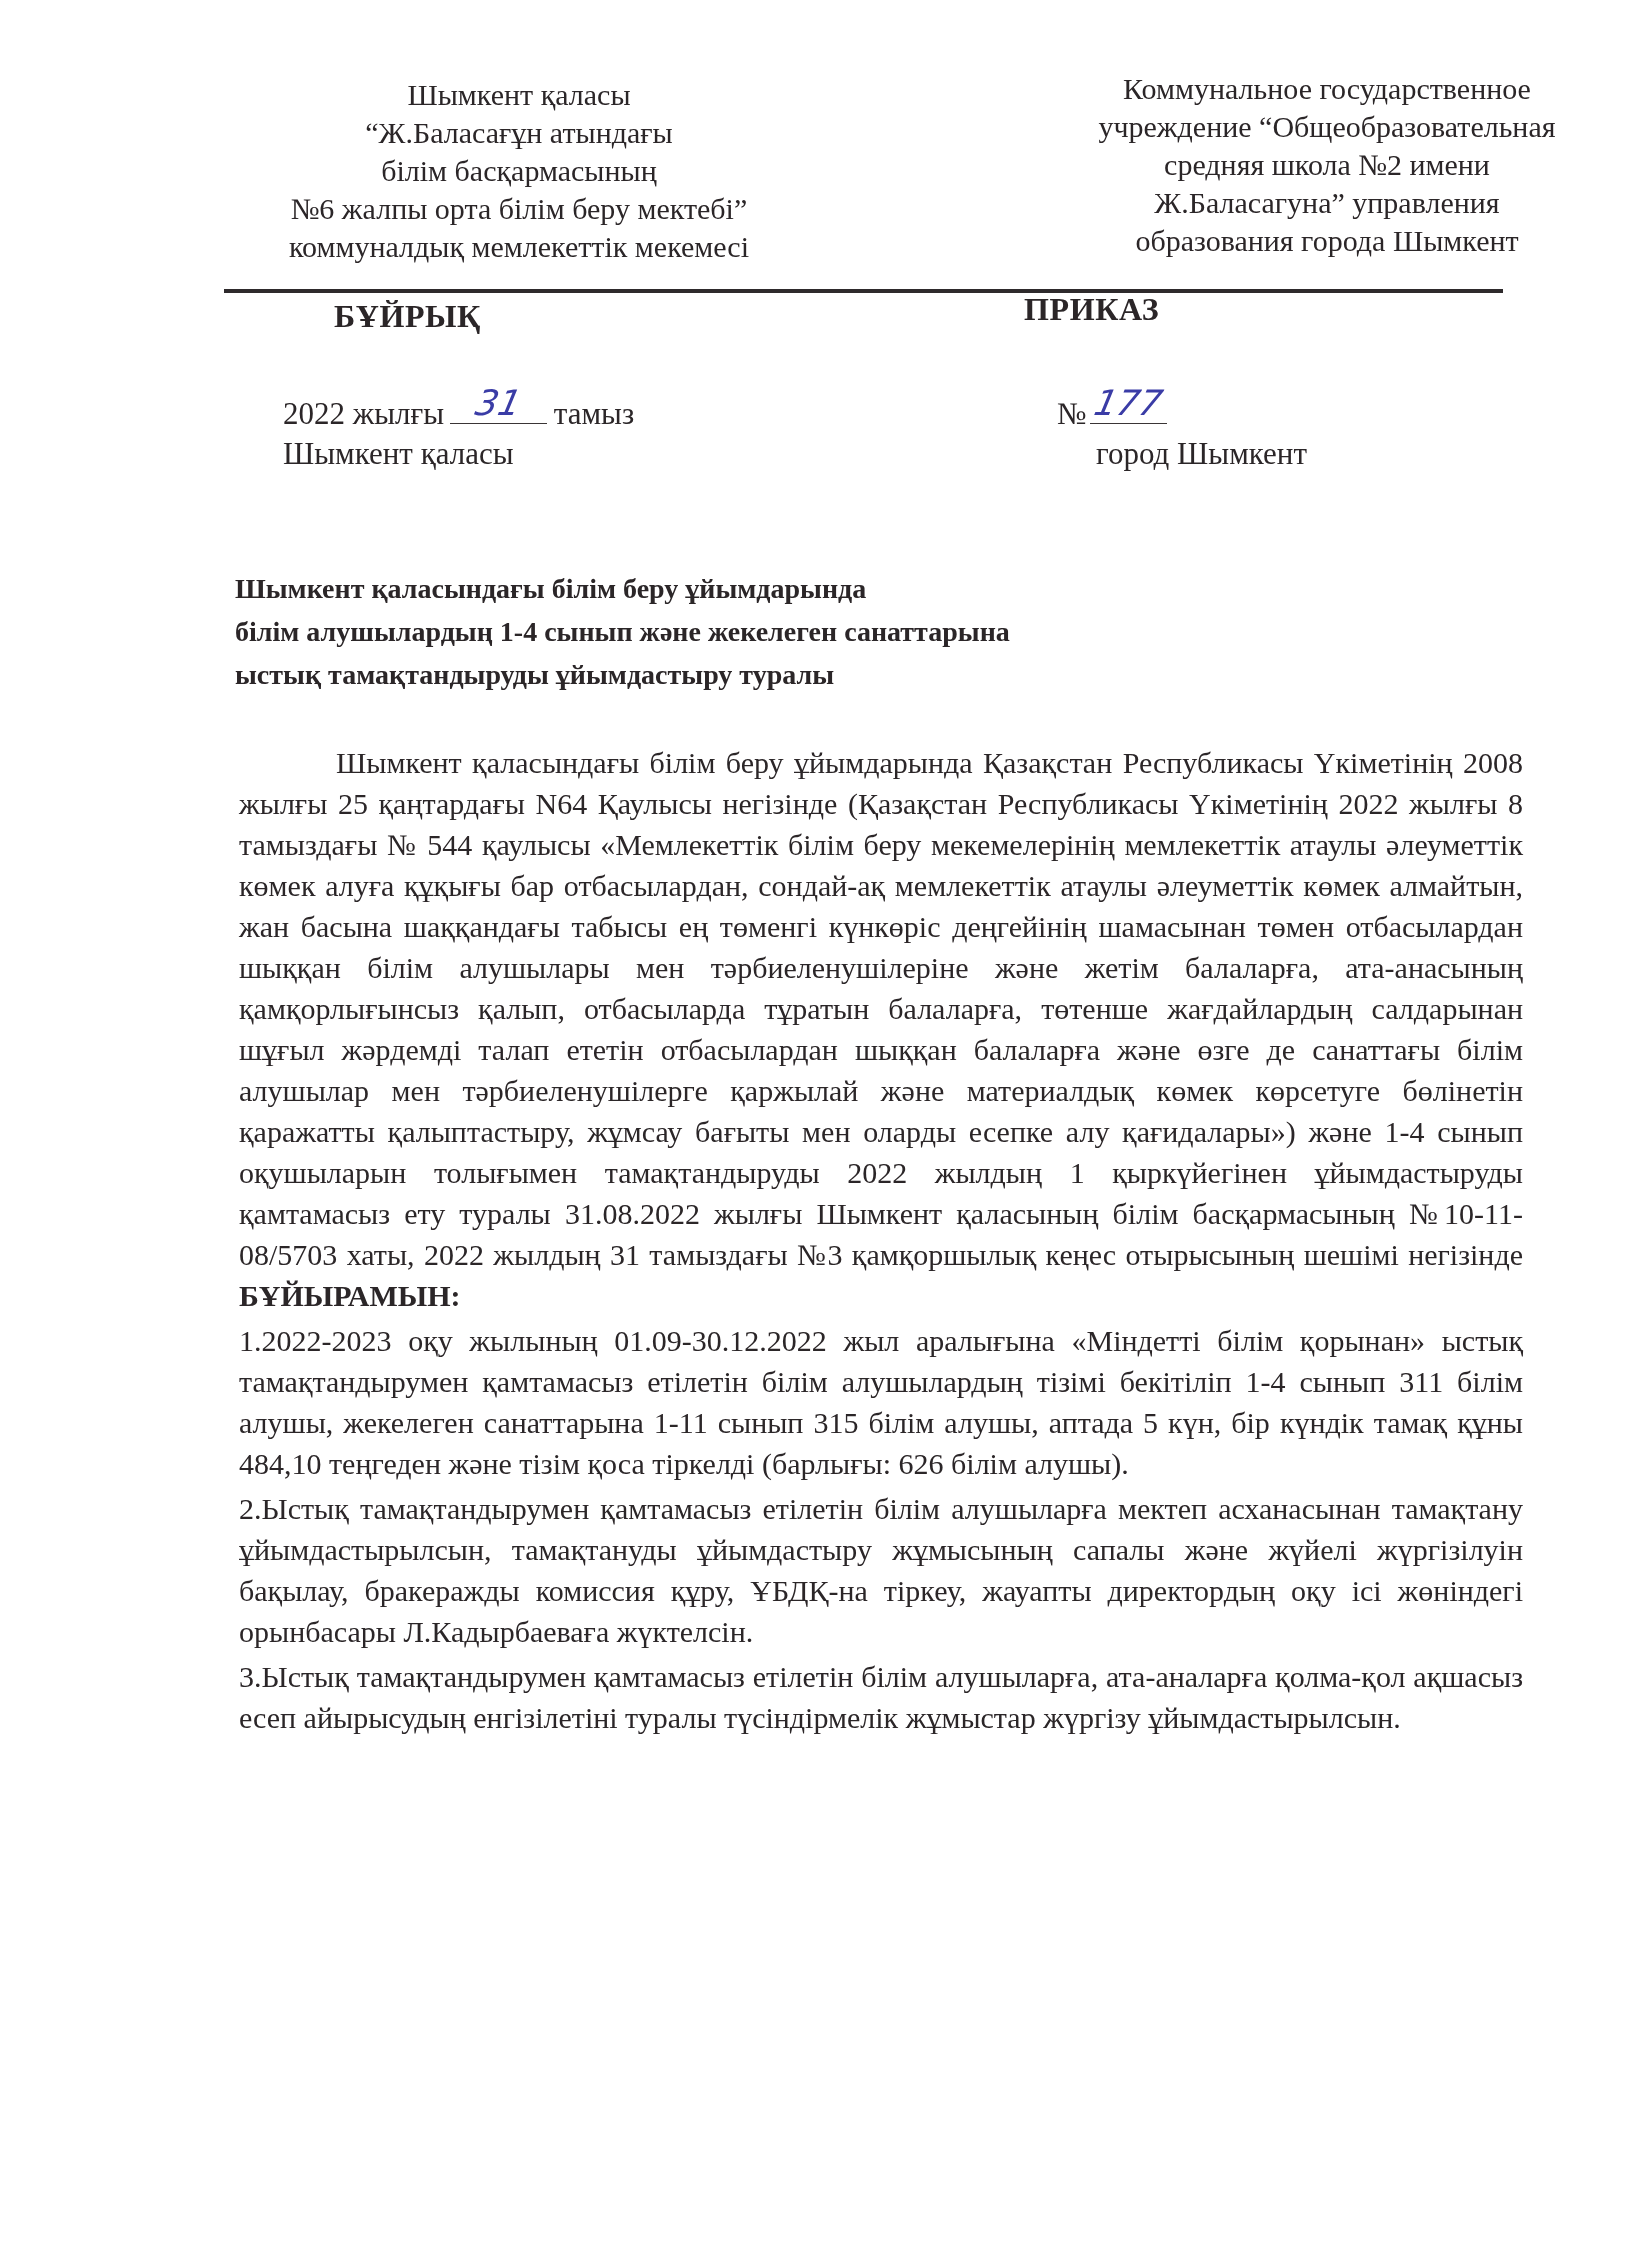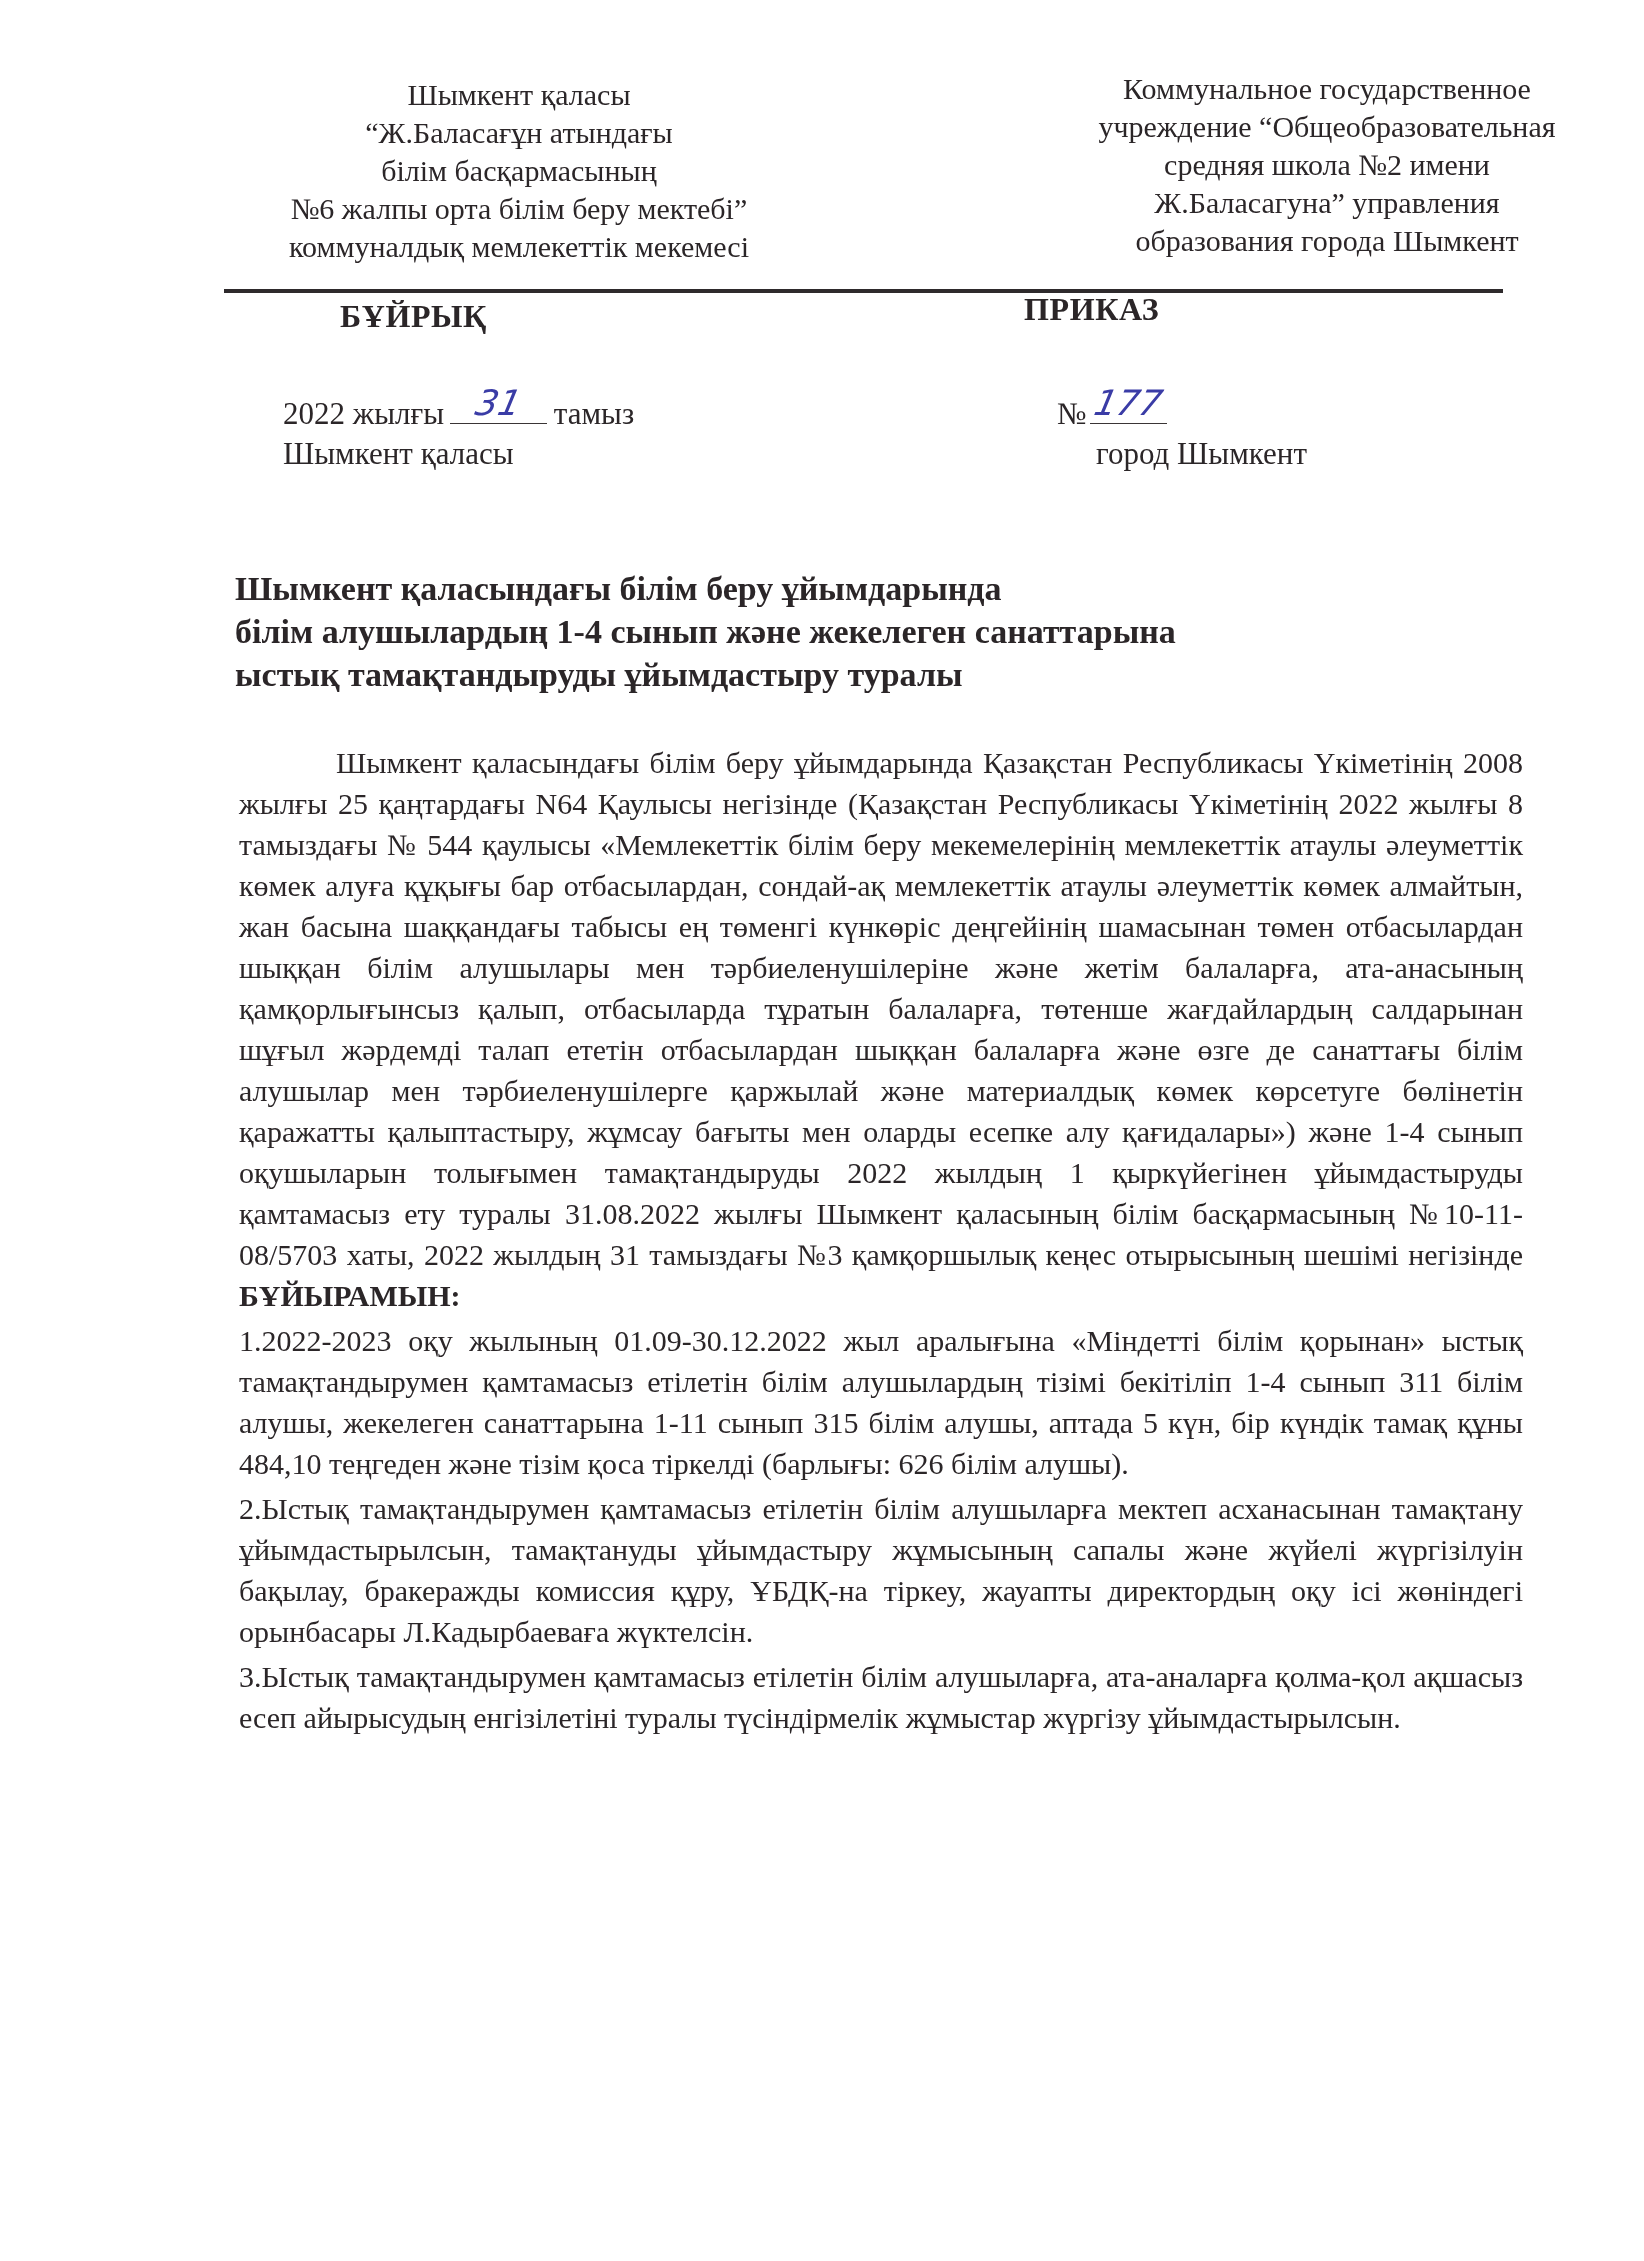--- a/index.html
+++ b/index.html
@@ -3,34 +3,34 @@
   <meta charset="utf-8">
   <style>
     html, body { margin: 0; padding: 0; background: #ffffff; }
     body { width: 1644px; height: 2261px; position: relative; overflow: hidden;
            font-family: "Liberation Serif", "DejaVu Serif", serif; color: #2b2628; }
     .hdr { position: absolute; text-align: center; font-size: 30px; line-height: 38px; }
     .hdr-left { left: 213px; top: 76px; width: 612px; }
     .hdr-right { left: 1050px; top: 70px; width: 554px; }
     .rule { position: absolute; left: 224px; top: 289px; width: 1279px; height: 3.9px; background: #2e2a2c; }
     .kind { position: absolute; font-weight: bold; font-size: 32px; letter-spacing: 0.6px; }
-    .kind-kz { left: 334px; top: 298px; margin-left: 6px; }
+    .kind-kz { left: 334px; top: 298px; }
     .kind-ru { left: 1024px; top: 291px; }
     .meta { position: absolute; font-size: 31px; line-height: 40px; }
     .meta-left { left: 283px; top: 393px; }
     .meta-right { left: 1057px; top: 393px; }
     .blank { display: inline-block; border-bottom: 1.9px solid #3a3536; position: relative; height: 30px; vertical-align: baseline; }
     .blank-day { width: 97px; margin: 0 6.4px; }
     .blank-num { width: 77px; margin-left: 3.9px; }
     .hand { position: absolute; bottom: 0; left: 0; right: 0; text-align: center;
             color: #3a3ca6; font-family: "DejaVu Sans", sans-serif; font-style: italic;
             font-size: 35px; line-height: 40px; transform: skewX(-12deg); }
     .city-ru { padding-left: 39px; }
     .title { position: absolute; left: 235px; top: 567px; width: 1224px;
-             font-weight: bold; font-size: 34px; line-height: 43px; }
+             font-weight: bold; font-size: 28px; line-height: 43px; }
     .body { position: absolute; left: 235px; top: 738px; width: 1292px;
             font-size: 30px; line-height: 41px; text-align: justify; }
     .body p { margin: 4px; }
     .indent { text-indent: 97px; }
     .strong { font-weight: bold; }
   </style>
 </head>
 <body>
 
 <div class="hdr hdr-left">

